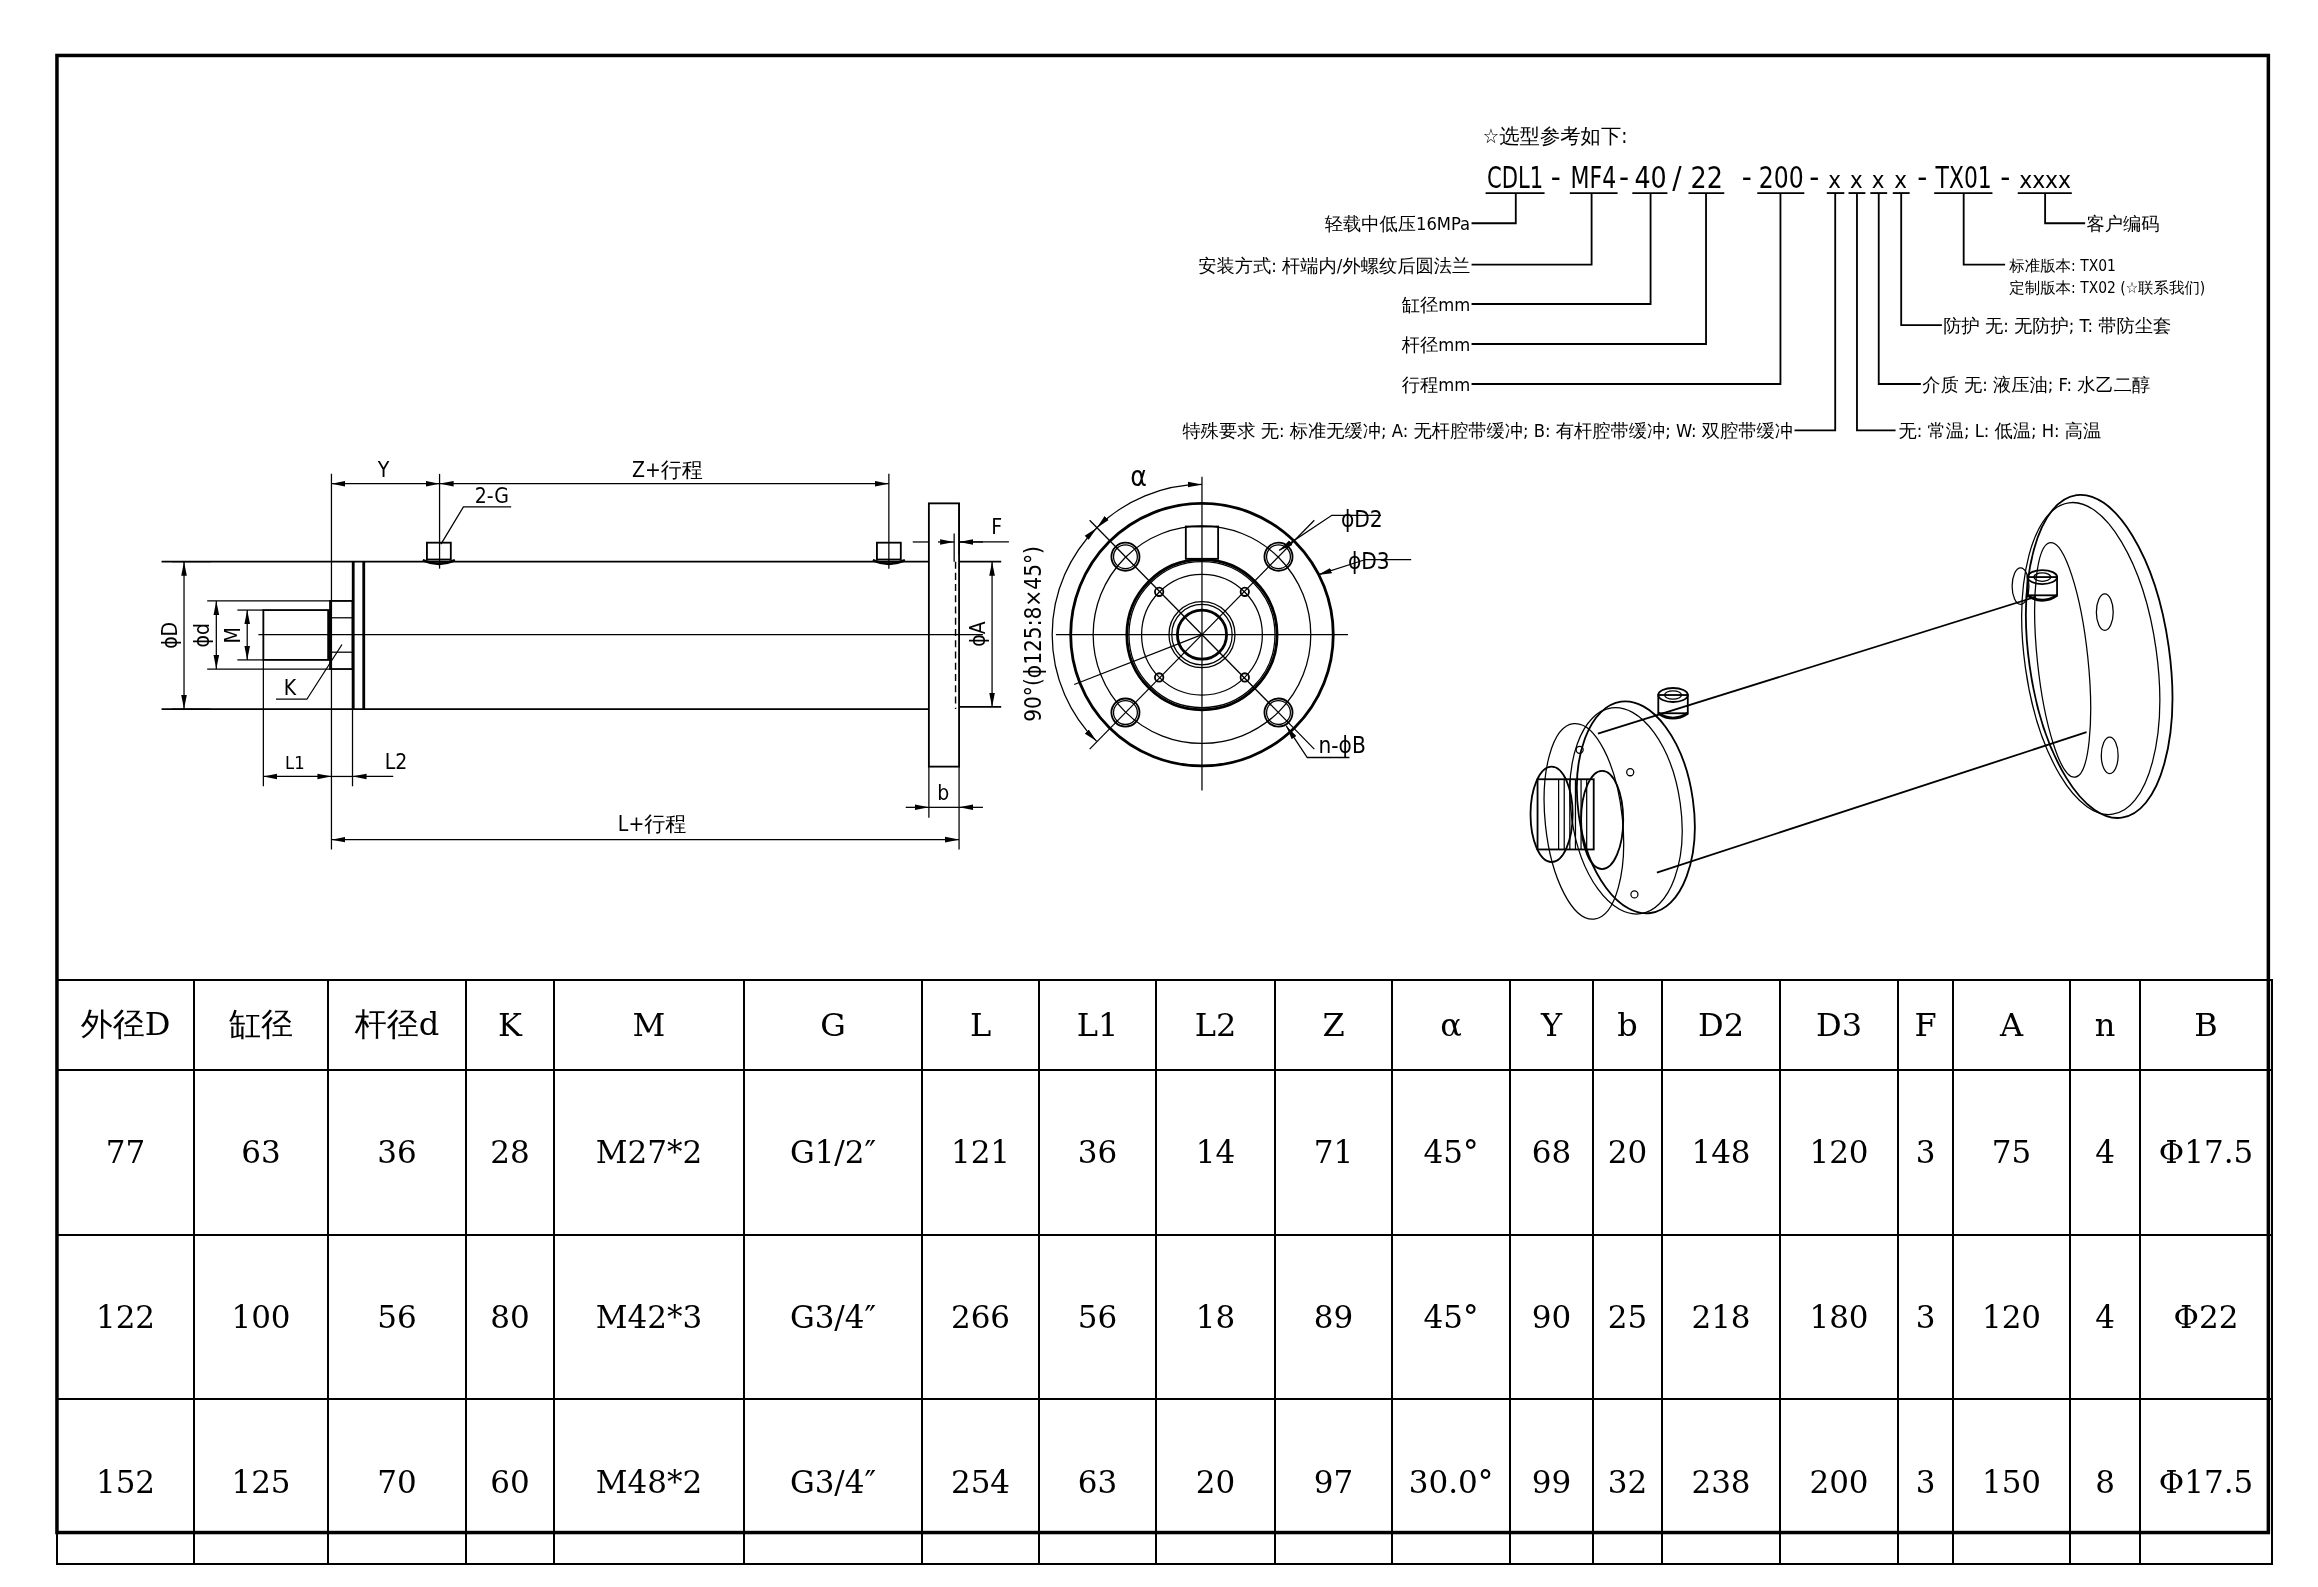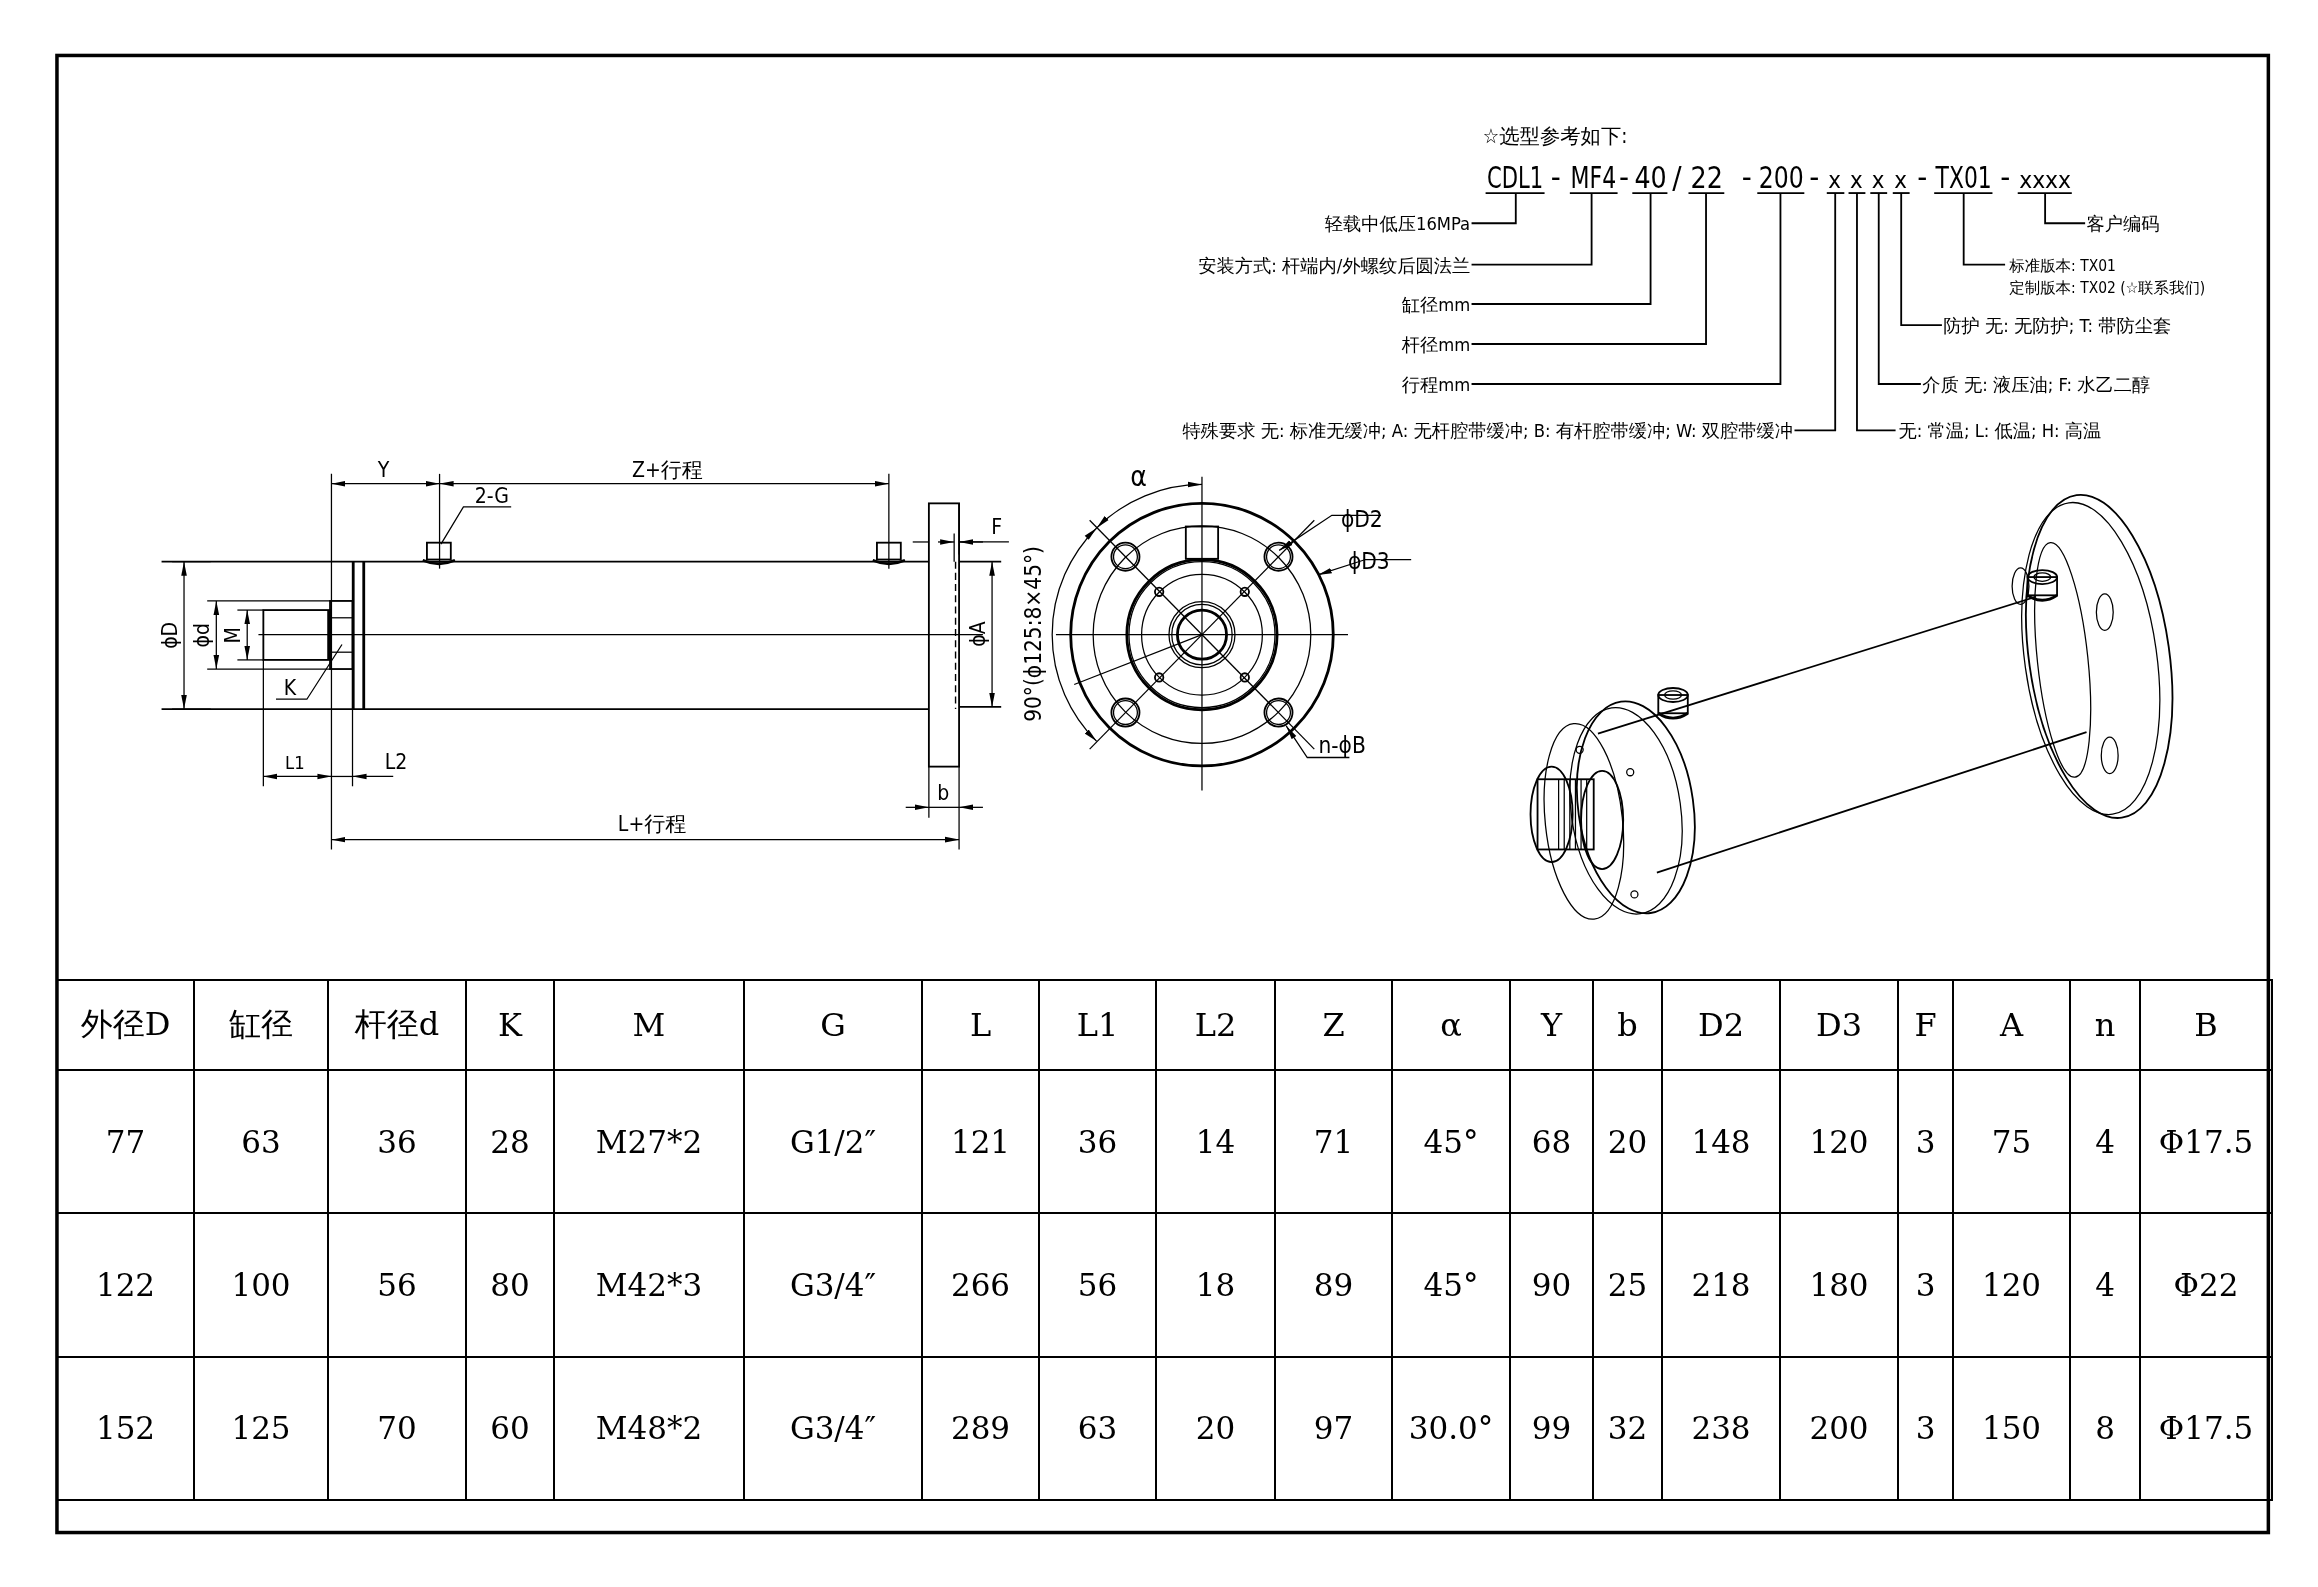--- a/index.html
+++ b/index.html
@@ -5,21 +5,21 @@
   html, body { margin: 0; padding: 0; background: #ffffff; }
   body { width: 2319px; height: 1588px; position: relative; overflow: hidden; font-family: "DejaVu Sans", sans-serif; }
   #sheet { position: absolute; left: 0; top: 0; width: 2319px; height: 1588px; }
   svg text { font-family: "DejaVu Sans Condensed", "DejaVu Sans", sans-serif; fill: #000; }
   .frame { fill: none; stroke: #000; stroke-width: 5; }
   .ln { stroke: #000; stroke-width: 2.6; fill: none; }
   .thin { stroke: #000; stroke-width: 1.8; fill: none; }
   .thick { stroke: #000; stroke-width: 4; fill: none; }
   .dash { stroke: #000; stroke-width: 2; fill: none; stroke-dasharray: 10 6; }
   .arrow { fill: #000; stroke: none; }
-  #spec-table { position: absolute; left: 56px; top: 979px; width: 2213px; height: 522px; border-collapse: collapse; table-layout: fixed; }
+  #spec-table { position: absolute; left: 56px; top: 979px; width: 2213px; height: 586px; border-collapse: collapse; table-layout: fixed; }
   #spec-table td, #spec-table th {
     border: 2.8px solid #000; text-align: center; vertical-align: middle; padding: 0;
     font-family: "DejaVu Serif", "Liberation Serif", serif; font-weight: normal; color: #000;
     font-size: 31px;
   }
   #spec-table th { height: 88px; font-size: 32px; }
   #spec-table td { height: 74px; }
 </style>
 </head>
 <body>
@@ -379,21 +379,21 @@
         <td>4</td>
         <td>Φ22</td>
       </tr>
       <tr>
         <td>152</td>
         <td>125</td>
         <td>70</td>
         <td>60</td>
         <td>M48*2</td>
         <td>G3/4″</td>
-        <td>289</td>
+        <td>254</td>
         <td>63</td>
         <td>20</td>
         <td>97</td>
         <td>30.0°</td>
         <td>99</td>
         <td>32</td>
         <td>238</td>
         <td>200</td>
         <td>3</td>
         <td>150</td>

